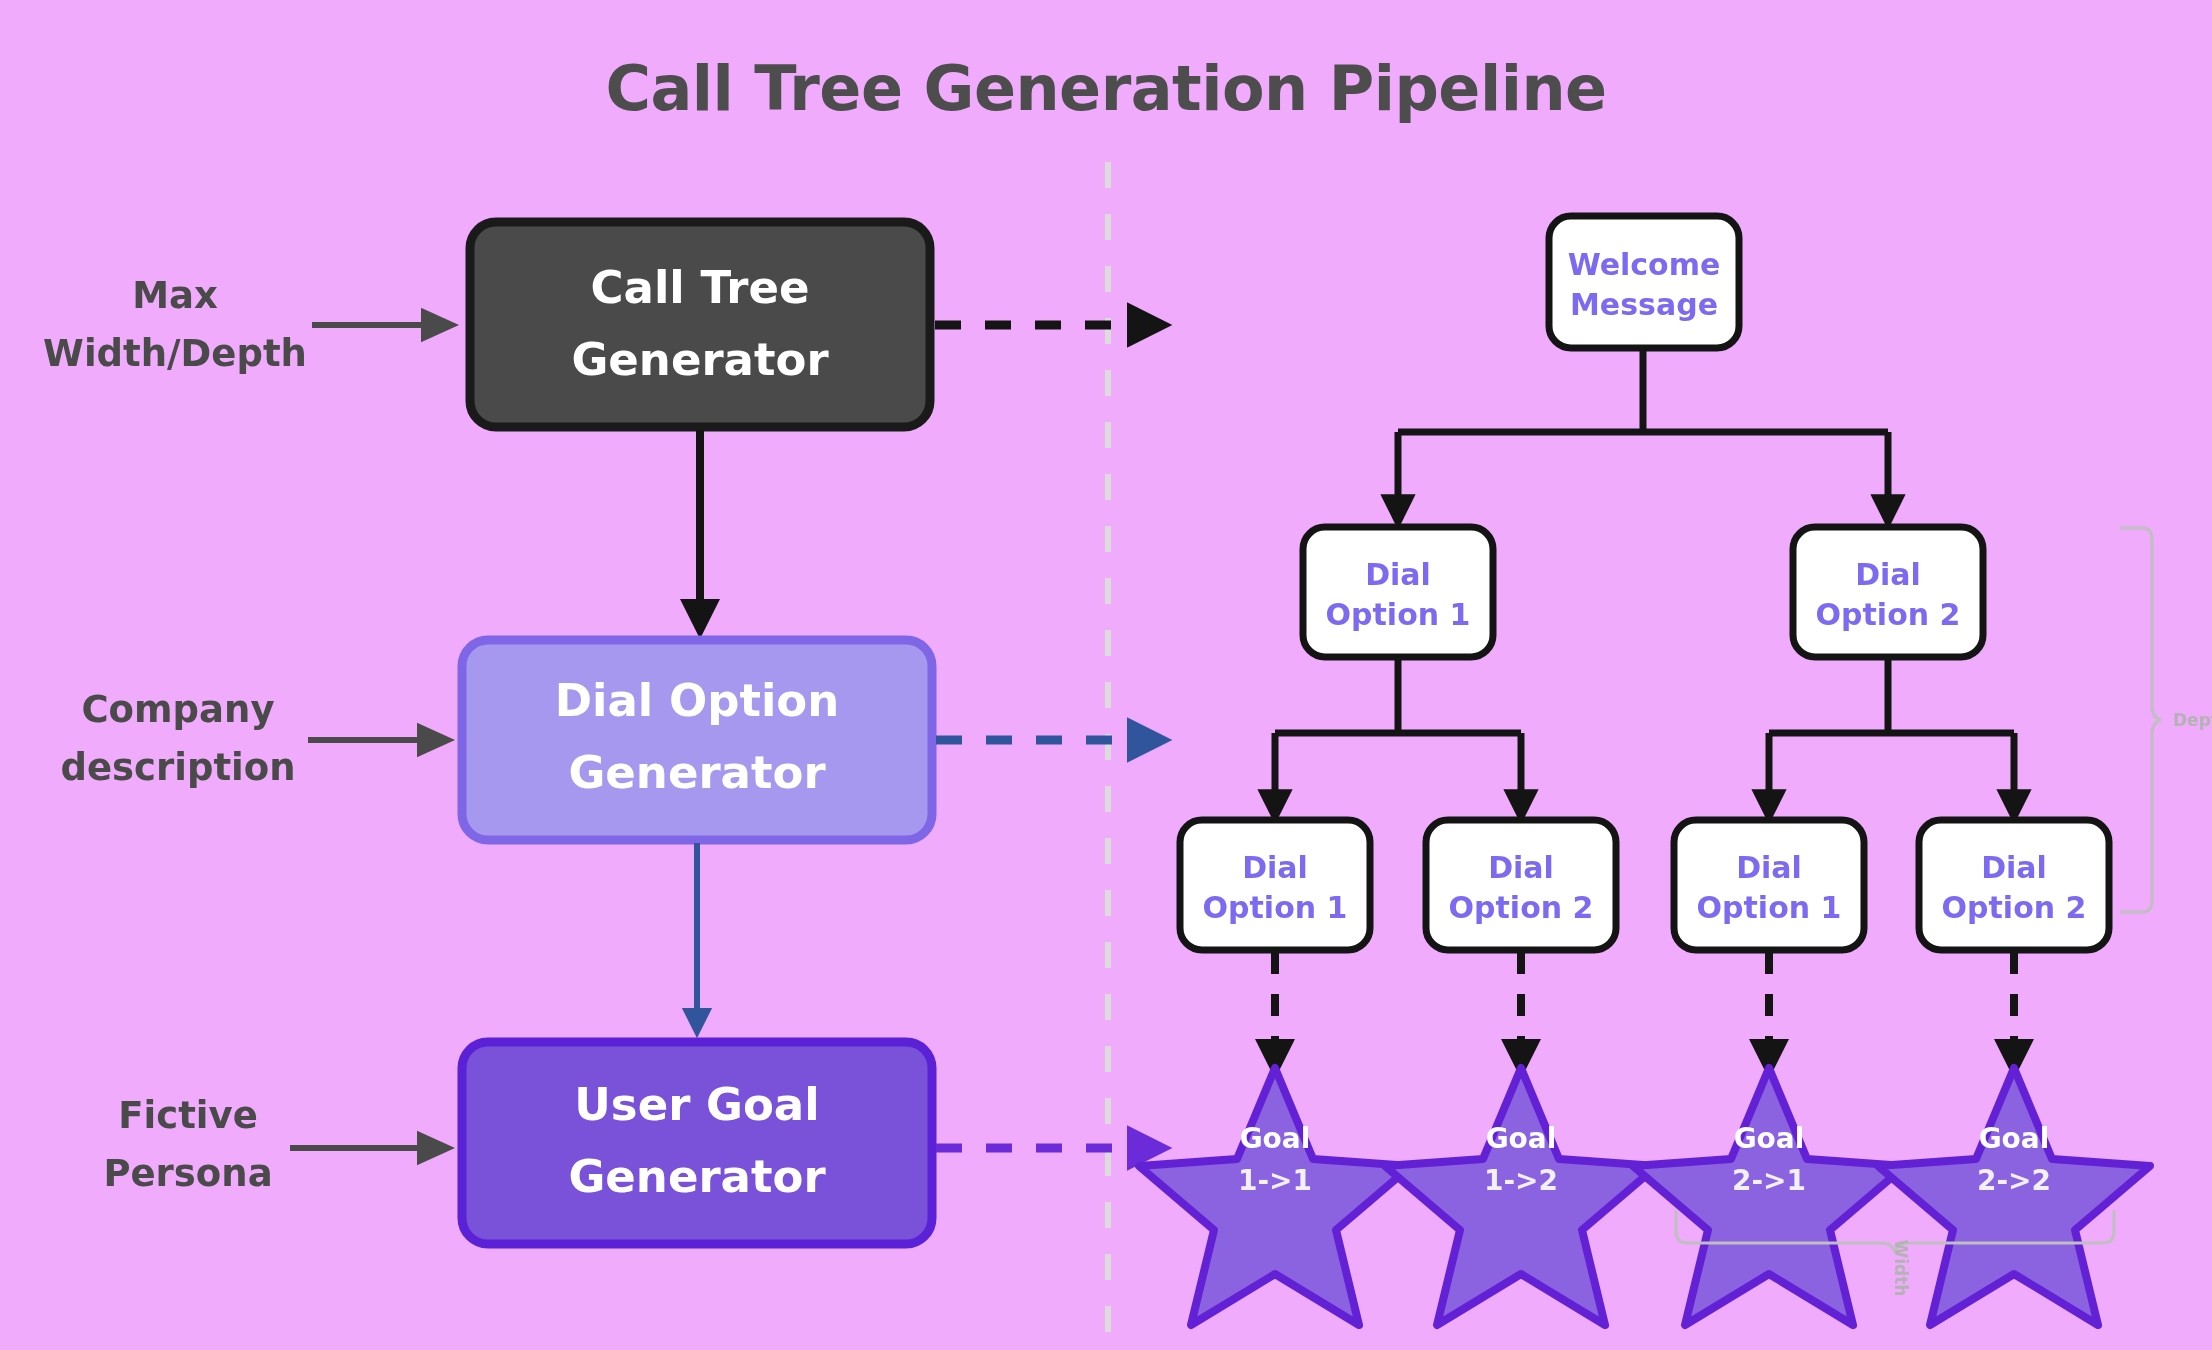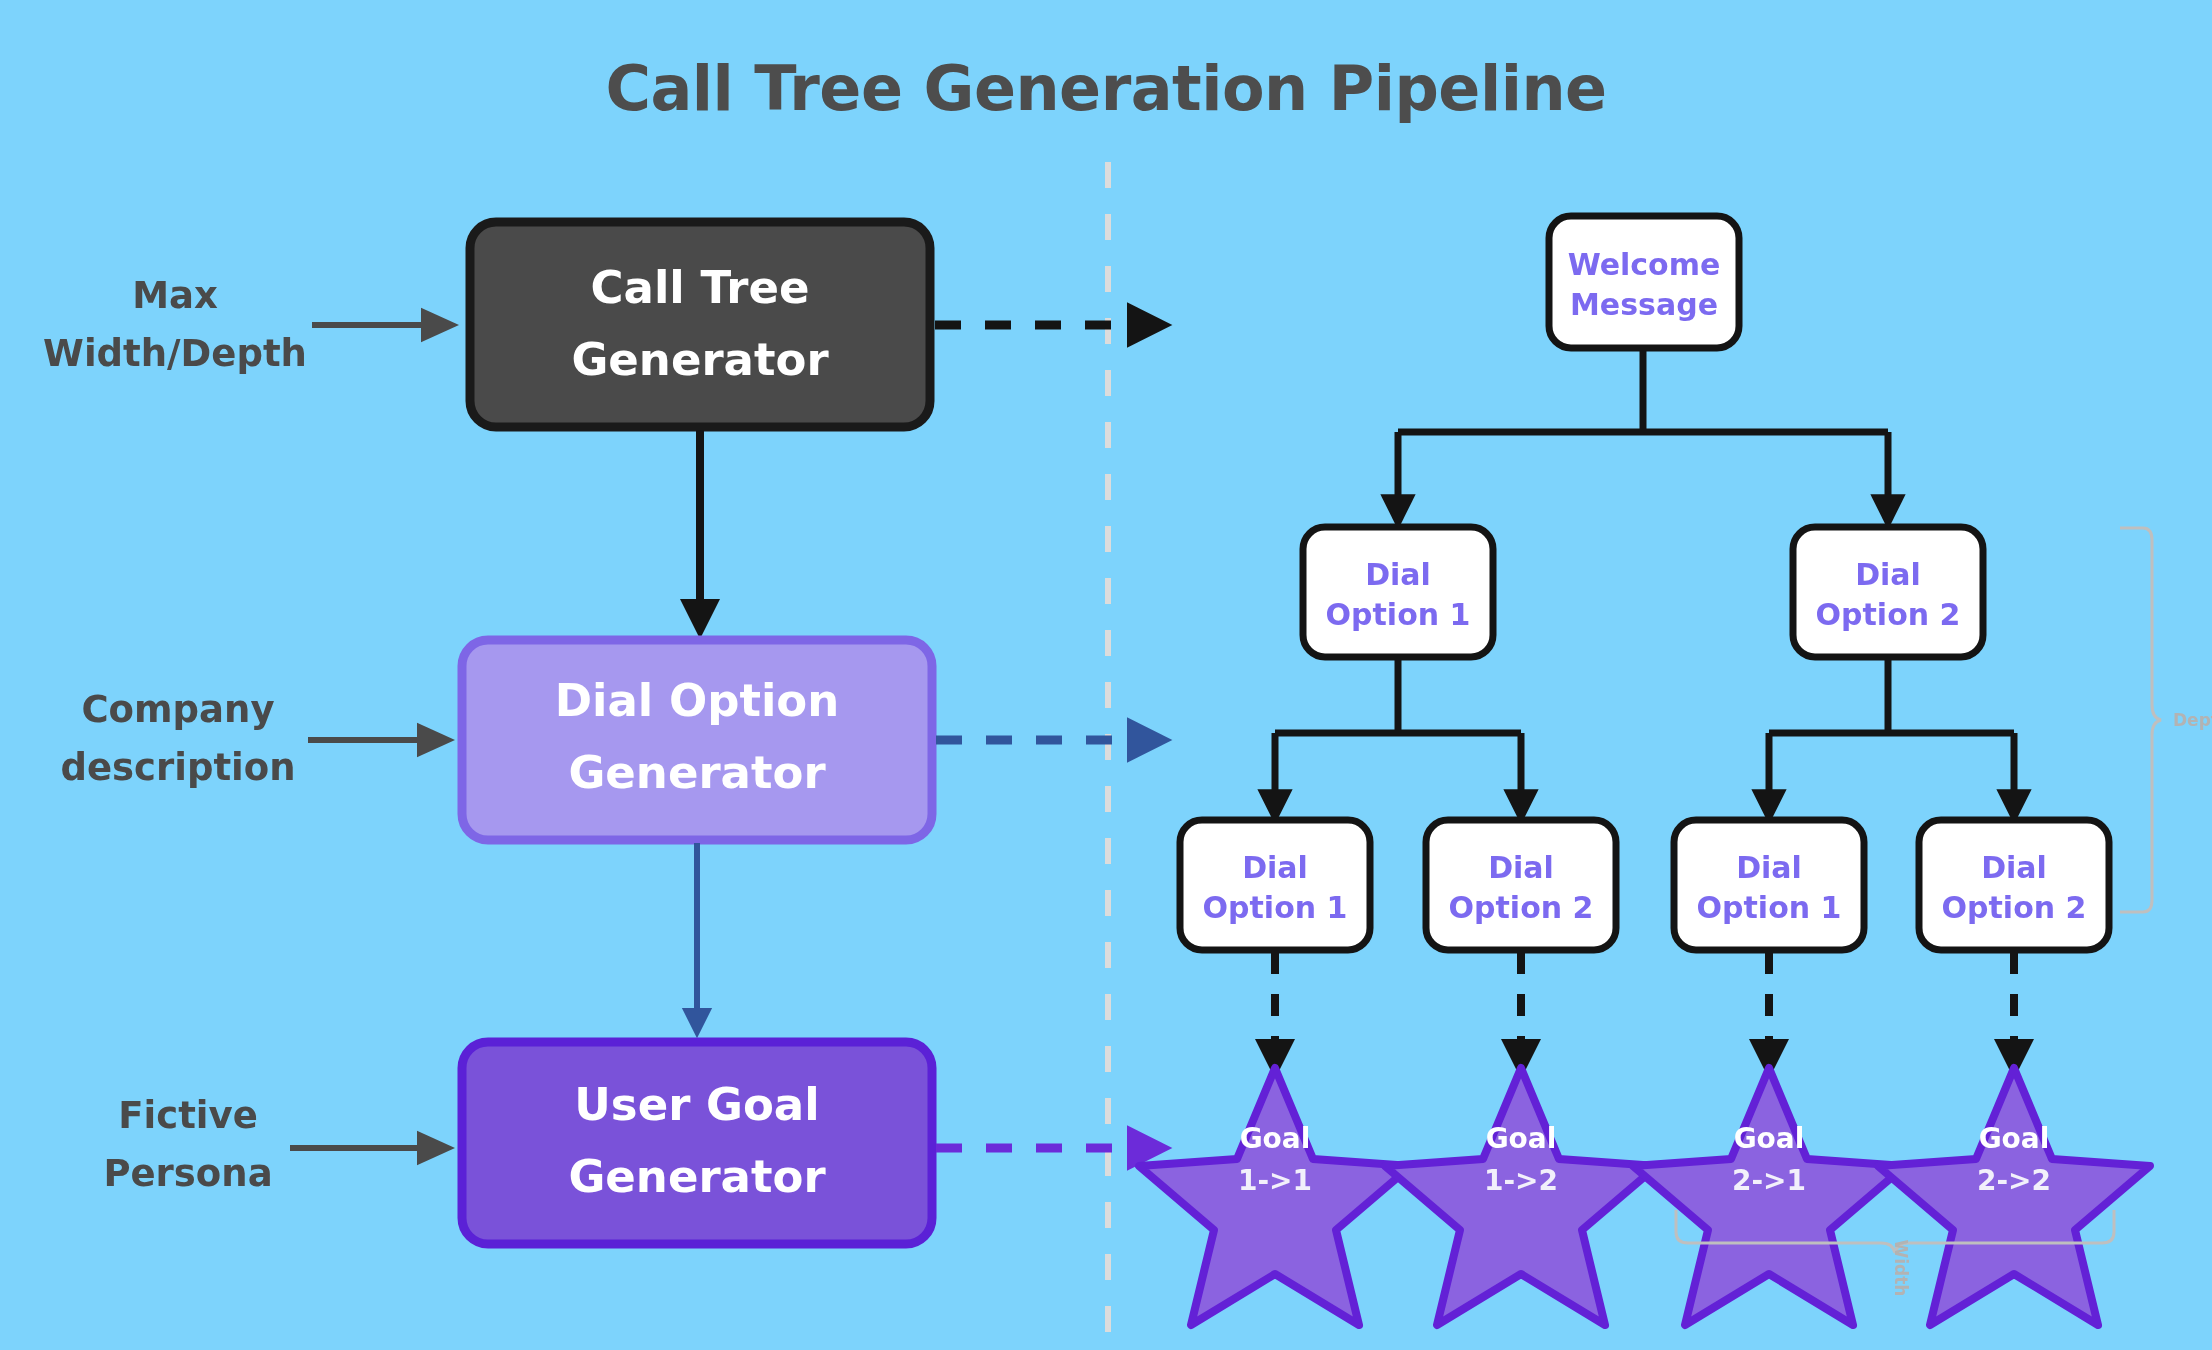--- a/index.html
+++ b/index.html
@@ -7,21 +7,21 @@
     padding: 0;
     background: #ffffff;
   }
   body {
     font-family: "DejaVu Sans", sans-serif;
   }
   #stage {
     position: relative;
     width: 2212px;
     height: 1350px;
-    background: #7dd3fc;
+    background: #f0abfc;
     overflow: hidden;
   }
   #diagram-svg {
     position: absolute;
     left: 0;
     top: 0;
     width: 2212px;
     height: 1350px;
   }
   .title-text {

